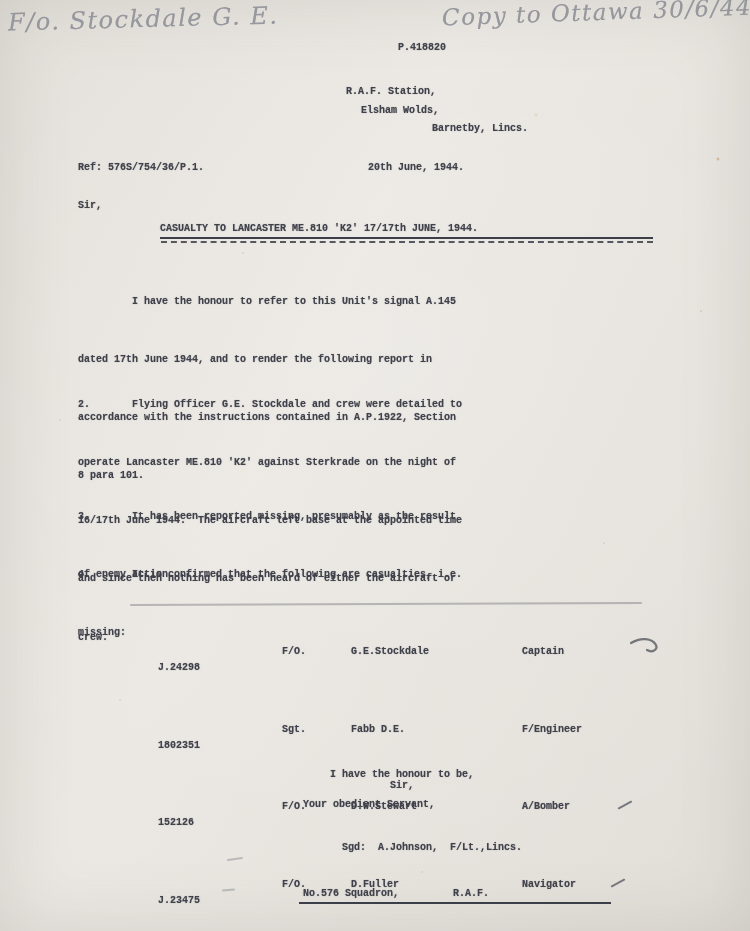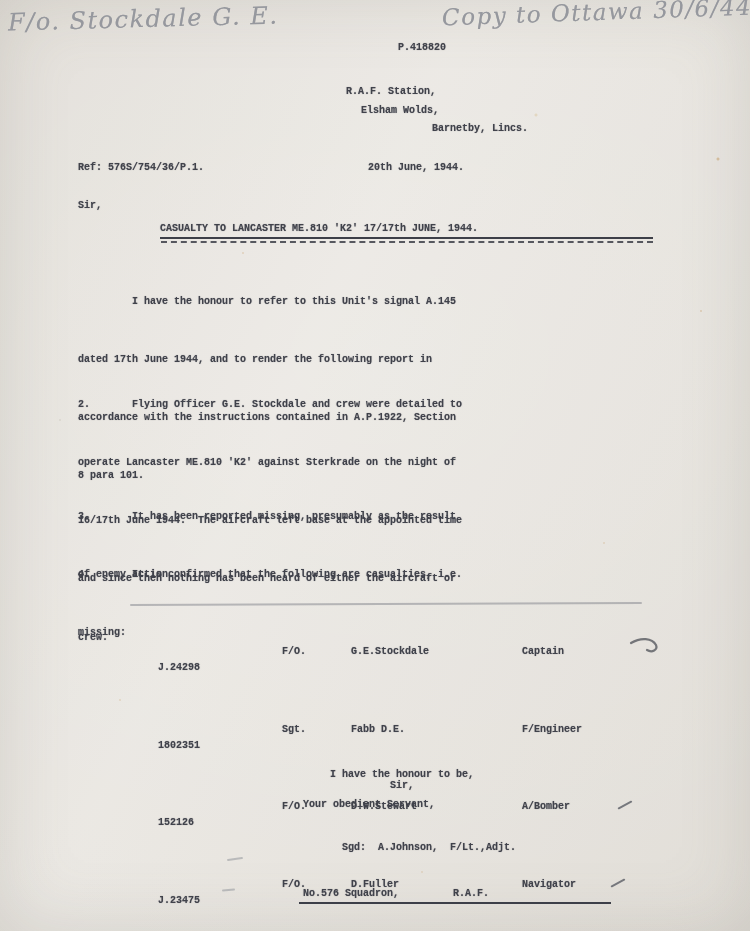--- a/index.html
+++ b/index.html
@@ -133,20 +133,20 @@
     
 
   </div>
 
   <div class="pencil-line" style="left:130px; top:603px; width:512px; transform:rotate(-0.2deg);"></div>
 
   <div class="typed" style="left:330px; top:757px;margin-top:8px;">I have the honour to be,</div>
   <div class="typed" style="left:390px; top:776px;">Sir,</div>
   <div class="typed" style="left:303px; top:795px;">Your obedient Servant,</div>
 
-  <div class="typed" style="left:342px; top:838px;">Sgd:  A.Johnson,  F/Lt.,Adjt.</div>
+  <div class="typed" style="left:342px; top:838px;">Sgd:  A.Johnson,  F/Lt.,Lincs.</div>
   <div class="typed" style="left:303px; top:884px;text-align:center;">No.576 Squadron,         R.A.F.</div>
   <div class="rule" style="left:299px; top:902px; width:312px;"></div>
 
   <div class="pencil-dash" style="left:227px; top:858px; width:16px; transform:rotate(-8deg);"></div>
   <div class="pencil-dash" style="left:222px; top:889px; width:13px; transform:rotate(-5deg);"></div>
 
 </div>
 
 </body></html>

